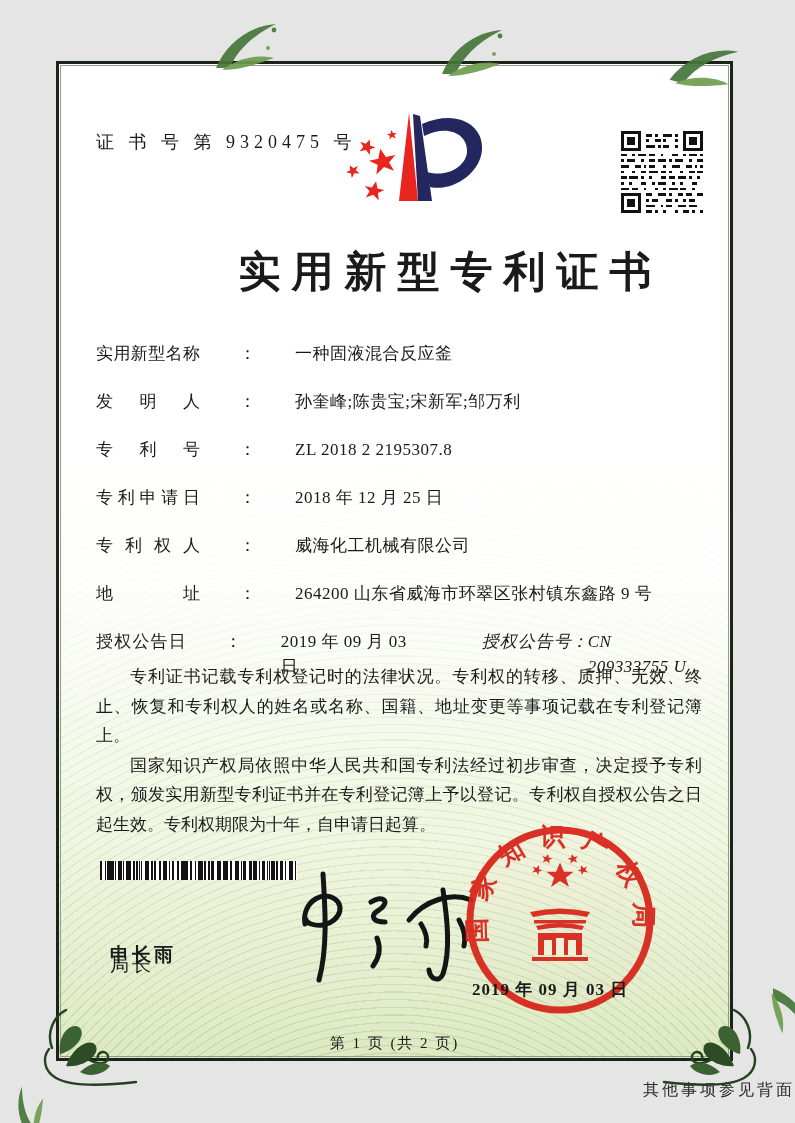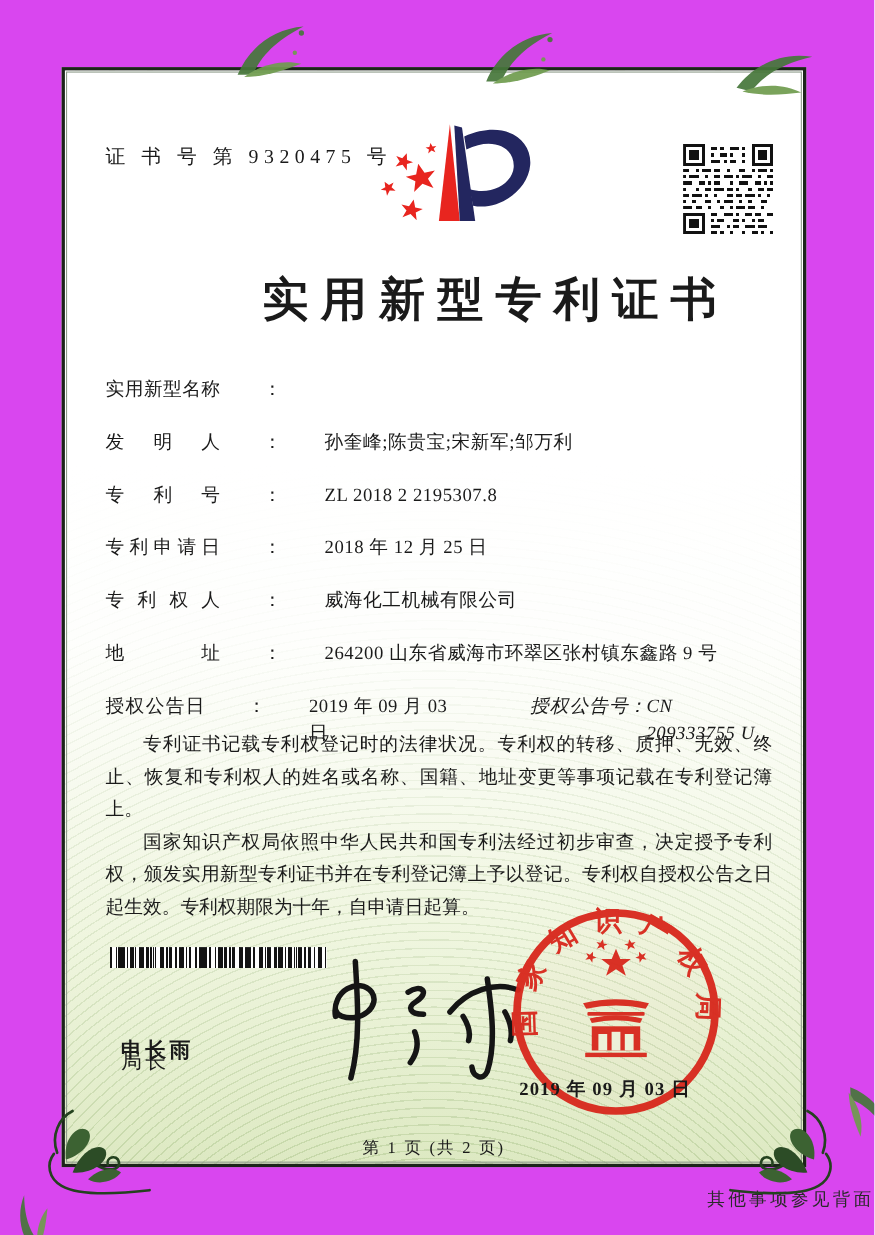--- a/index.html
+++ b/index.html
@@ -1,17 +1,17 @@
 <!DOCTYPE html>
 <html><head>
 <meta charset="utf-8">
 <style>
   html,body{margin:0;padding:0;background:#ffffff;}
   .certificate{
-    position:relative;width:795px;height:1123px;margin:0 auto;background:#d946ef;
+    position:relative;width:795px;height:1123px;margin:0 auto;background:#e5e5e5;
     overflow:hidden;color:#1a1a1a;
     font-family:"Liberation Serif","DejaVu Serif",serif;
   }
   
   .frame{
     position:absolute;left:56px;top:61px;width:677px;height:1000px;box-sizing:border-box;
     border:3px solid #1c241a;
     background-color:#fff;
     background-image:
       linear-gradient(180deg,#ffffff 0%,#ffffff 36%,rgba(255,255,255,.88) 52%,rgba(255,255,255,.45) 68%,rgba(255,255,255,0) 100%),
@@ -178,20 +178,21 @@
       <line x1="9" y1="28.5" x2="29" y2="28.5" stroke-dasharray="2 1 1 2 1 3 1 2"></line>
     </g>
   </svg>
 
   <div class="abs title">实用新型专利证书</div>
 
   <div class="abs fields">
     <div class="field-row">
       <span class="field-label">实用新型名称</span>
         <span class="field-colon">：</span>
+        <span class="field-value">一种固液混合反应釜</span>
     </div>
     <div class="field-row">
       <span class="field-label">发明人</span>
         <span class="field-colon">：</span>
         <span class="field-value">孙奎峰;陈贵宝;宋新军;邹万利</span>
     </div>
     <div class="field-row">
       <span class="field-label">专利号</span>
         <span class="field-colon">：</span>
         <span class="field-value">ZL 2018 2 2195307.8</span>

